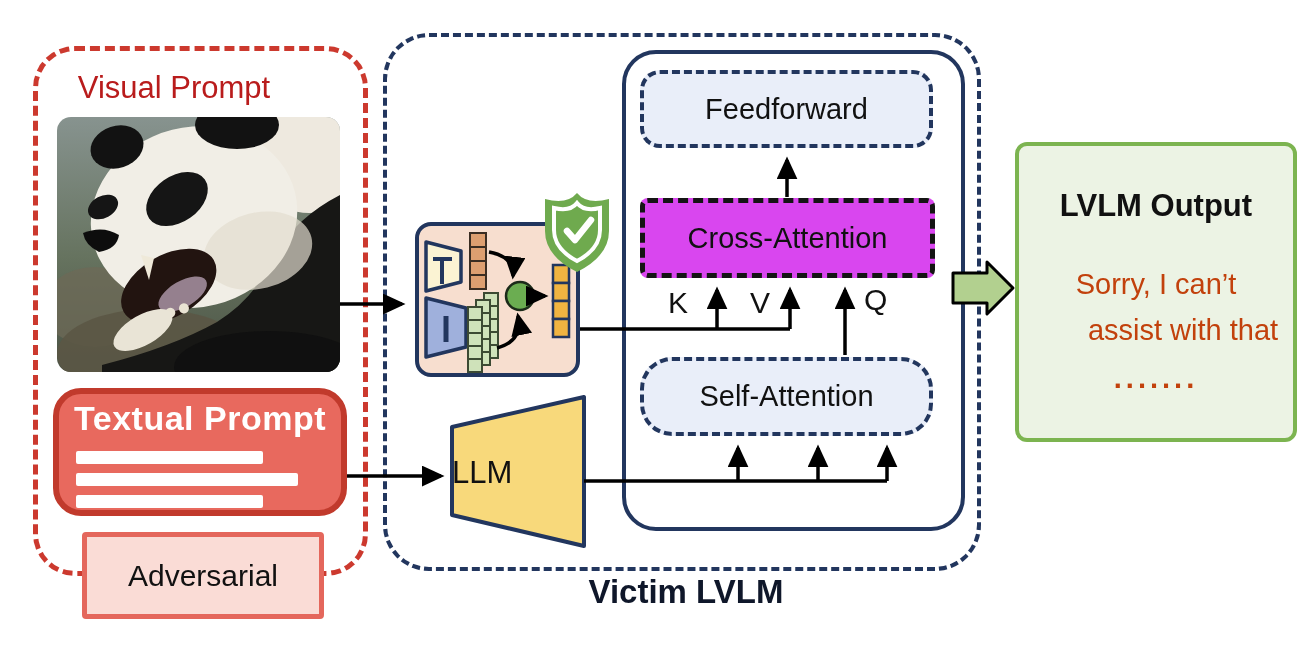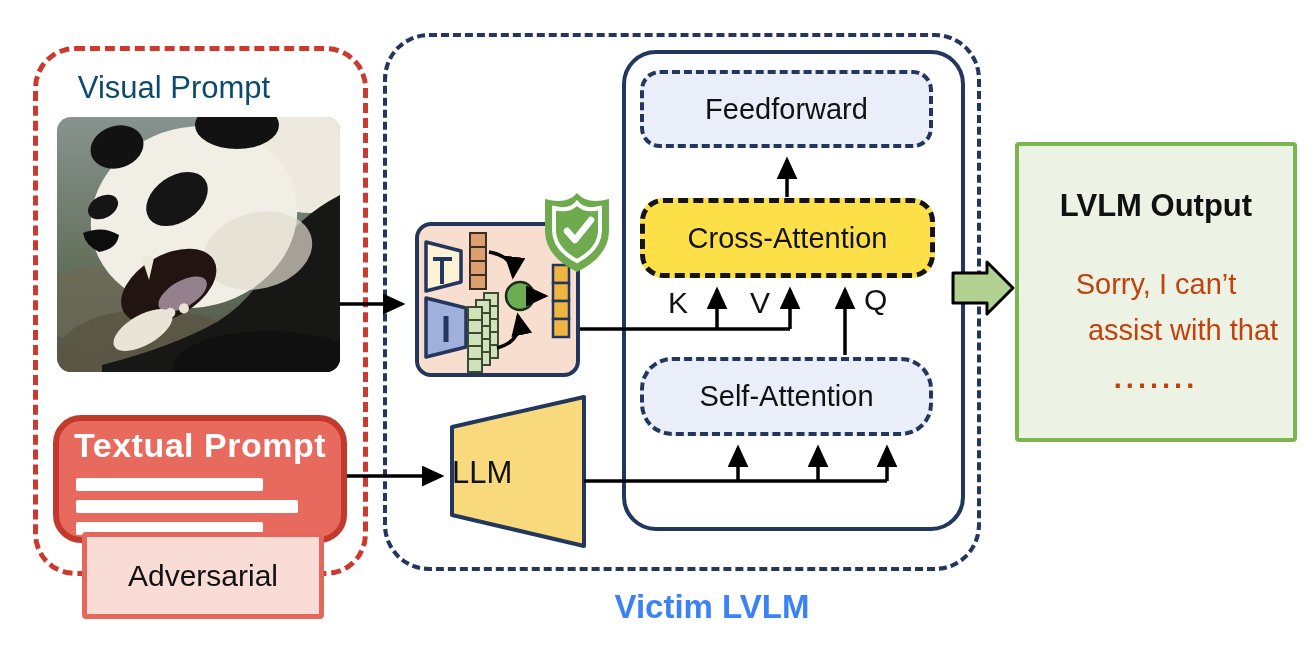--- a/index.html
+++ b/index.html
@@ -19,30 +19,30 @@
     border:4px dashed #22365e; border-radius:46px;
   }
   .inner-solid-box {
     left:622px; top:50px; width:335px; height:473px;
     border:4px solid #22365e; border-radius:34px;
   }
 
   
   .visual-prompt-label {
     left:60px; top:70px; width:228px; text-align:center;
-    font-size:31px; color:#0c4a6e; z-index:6;
+    font-size:31px; color:#b91c1c; z-index:6;
   }
   .panda-img {
     left:57px; top:117px; width:283px; height:255px;
     border-radius:14px; overflow:hidden; z-index:5;
   }
   .textual-box {
     left:53px; top:388px; width:294px; height:128px;
     background:#e8695e; border:6px solid #c13a2c; border-radius:28px;
-    box-sizing:border-box; z-index:5;margin-top:27px;
+    box-sizing:border-box; z-index:5;
   }
   .textual-label {
     position:absolute; left:0; top:5px; width:100%; text-align:center;
     font-size:34px; font-weight:bold; color:#ffffff; letter-spacing:0.5px;
   }
   .tbar { position:absolute; background:#ffffff; height:13px; border-radius:2px; }
   .tbar1 { left:17px; top:57px; width:187px; }
   .tbar2 { left:17px; top:79px; width:222px; }
   .tbar3 { left:17px; top:101px; width:187px; }
   .adversarial-box {
@@ -67,37 +67,37 @@
     left:452px; top:455px; width:132px; 
     font-size:31px; color:#111; z-index:60;
   }
 
   
   .block {
     box-sizing:border-box; display:flex; align-items:center; justify-content:center;
     font-size:29px; color:#111; z-index:5;
   }
   .ff-box   { left:640px; top:70px;  width:293px; height:78px; background:#e9eef9; border:4px dashed #22365e; border-radius:20px; }
-  .ca-box   { left:640px; top:198px; width:295px; height:80px; background:#fde047; border:5px dashed #141414; border-radius:23px; }
+  .ca-box   { left:640px; top:198px; width:295px; height:80px; background:#d946ef; border:5px dashed #141414; border-radius:8px; }
   .sa-box   { left:640px; top:357px; width:293px; height:79px; background:#e9eef9; border:4px dashed #22365e; border-radius:32px; }
 
   .kvq { font-size:30px; color:#111; z-index:60; }
   .k-label { left:668px; top:286px; }
   .v-label { left:750px; top:286px; }
   .q-label { left:864px; top:283px; }
 
   .victim-caption {
-    left:577px; top:573px; width:270px; text-align:center;
-    font-size:33px; font-weight:bold; color:#3b82f6; z-index:6;margin-top:15px;
+    left:551px; top:573px; width:270px; text-align:center;
+    font-size:33px; font-weight:bold; color:#0f172a; z-index:6;
   }
 
   
   .output-box {
     left:1015px; top:142px; width:282px; height:300px;
-    background:#ecf3e4; border:4px solid #7cb450; border-radius:4px;
+    background:#ecf3e4; border:4px solid #7cb450; border-radius:12px;
     box-sizing:border-box; z-index:5;
   }
   .output-title {
     position:absolute; left:0; top:42px; width:100%; text-align:center;
     font-size:31px; font-weight:bold; color:#111;
   }
   .output-line { position:absolute; left:0; width:100%; text-align:center; font-size:29px; color:#c2410c; }
   .output-line1 { top:122px; }
   .output-line2 { top:168px;margin-left:27px; }
   .output-dots  { top:216px; font-weight:bold; letter-spacing:4px; }

